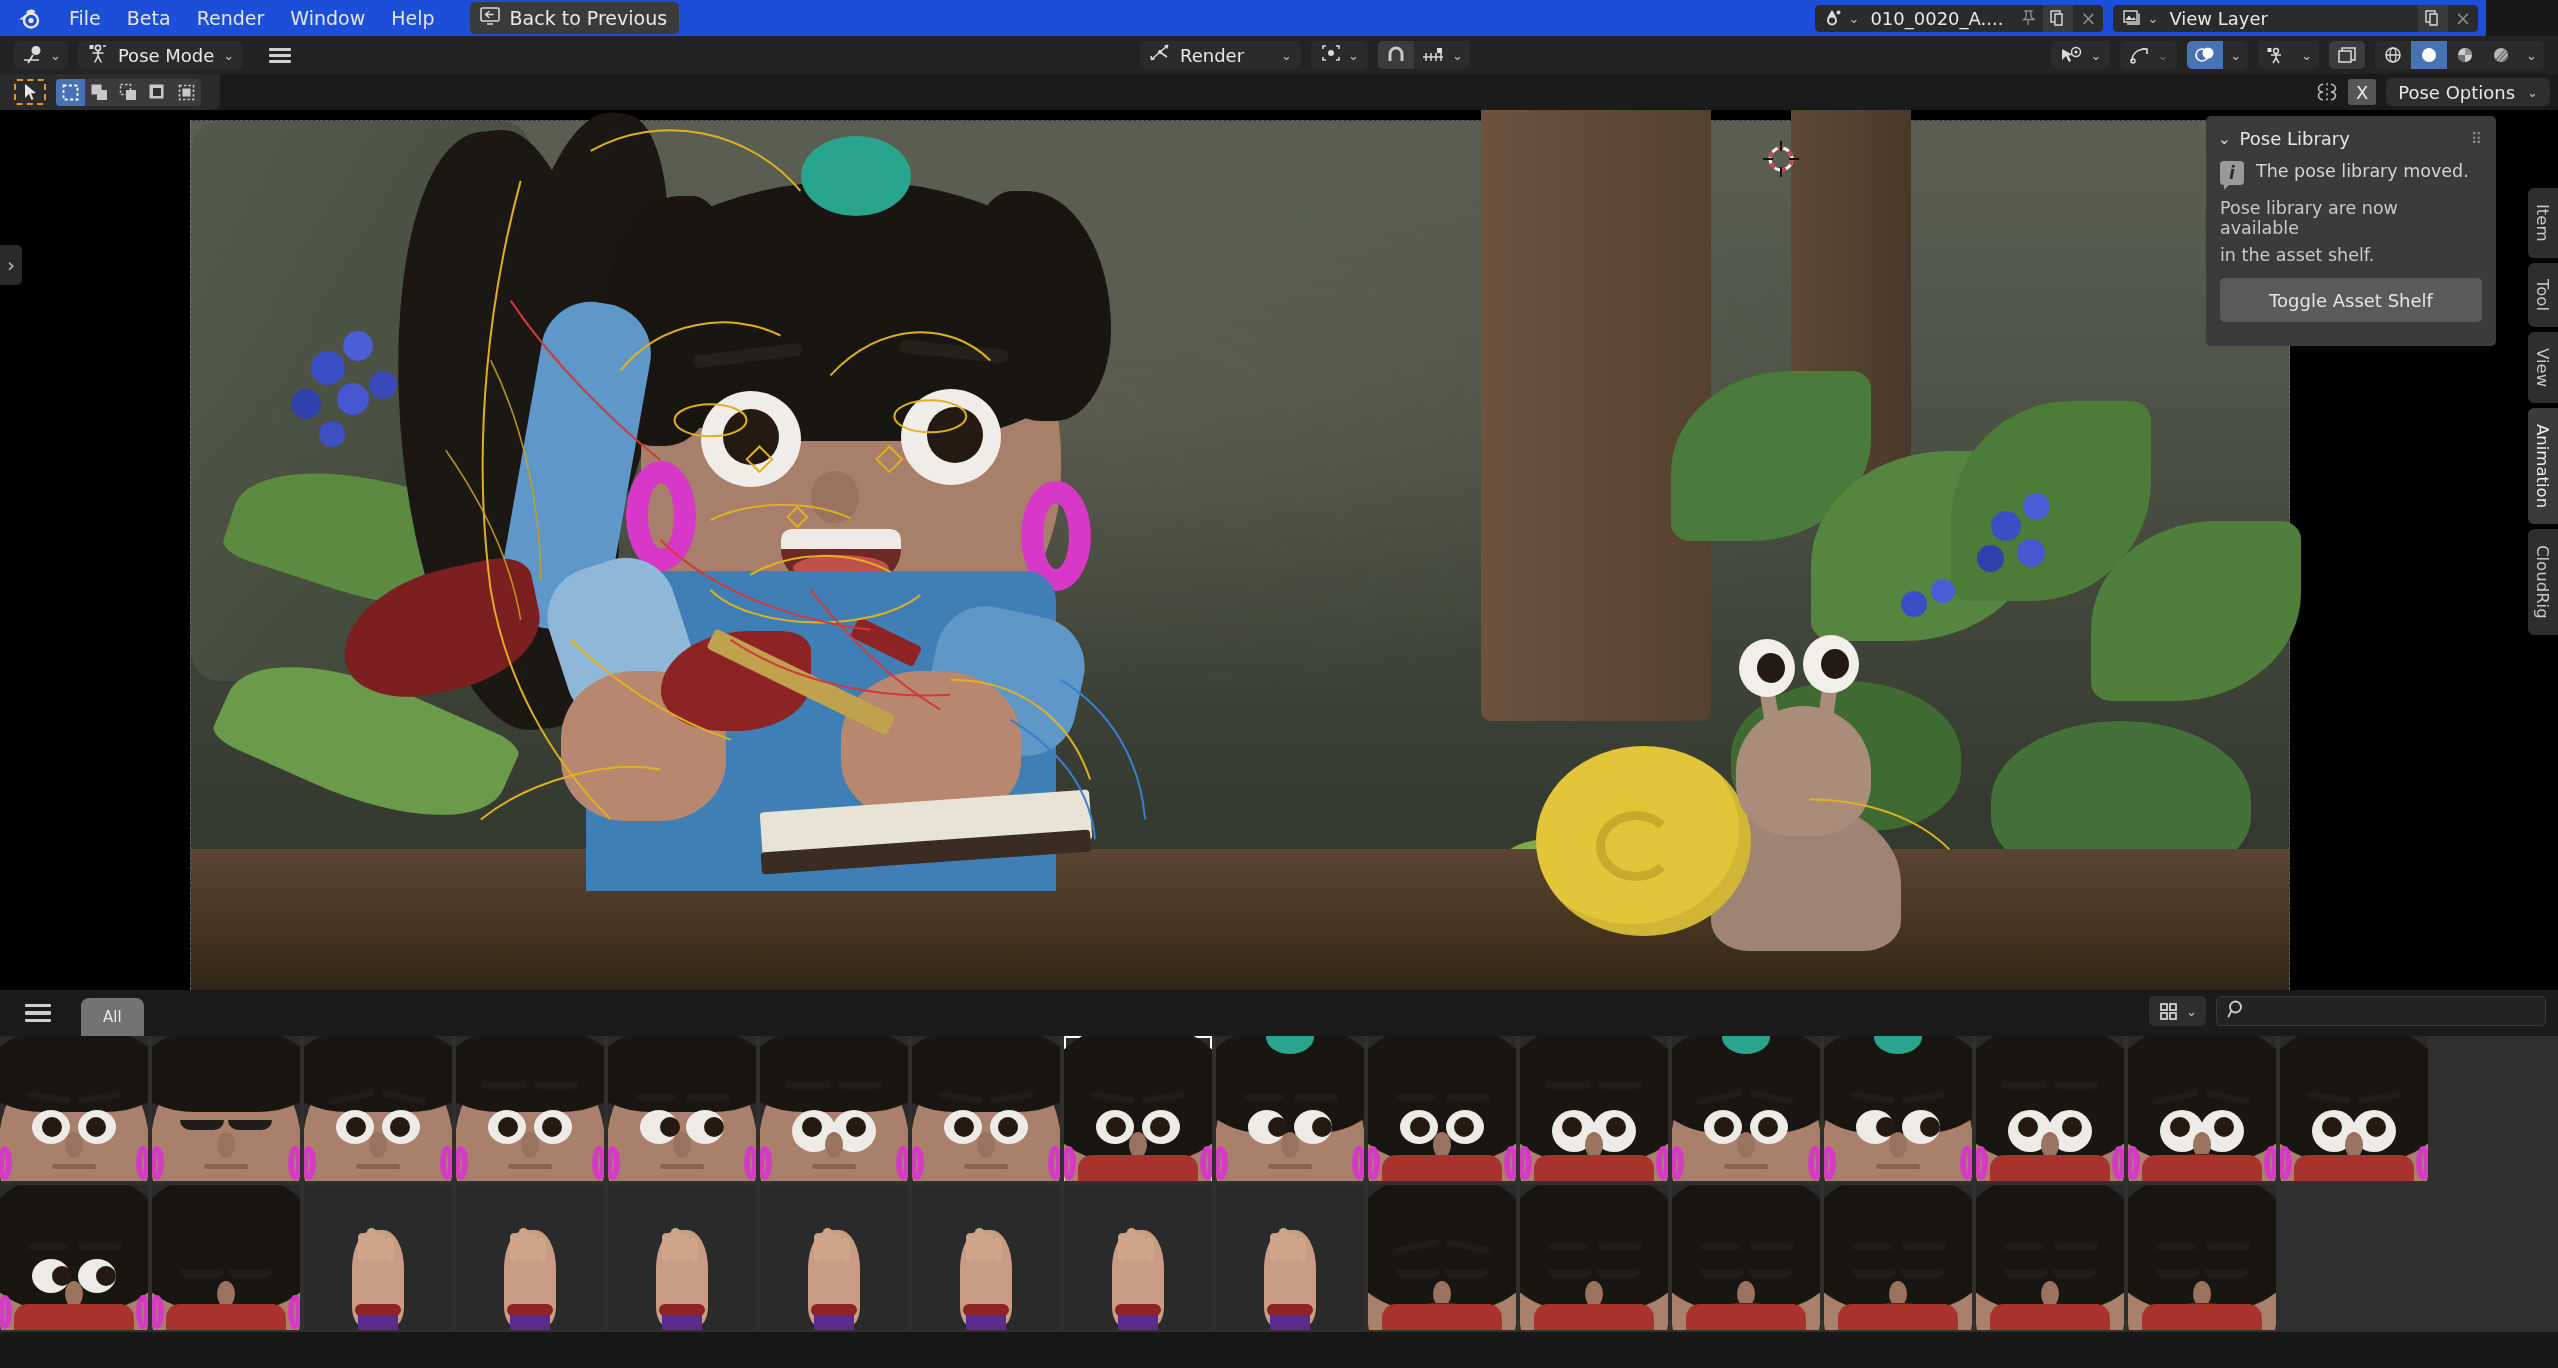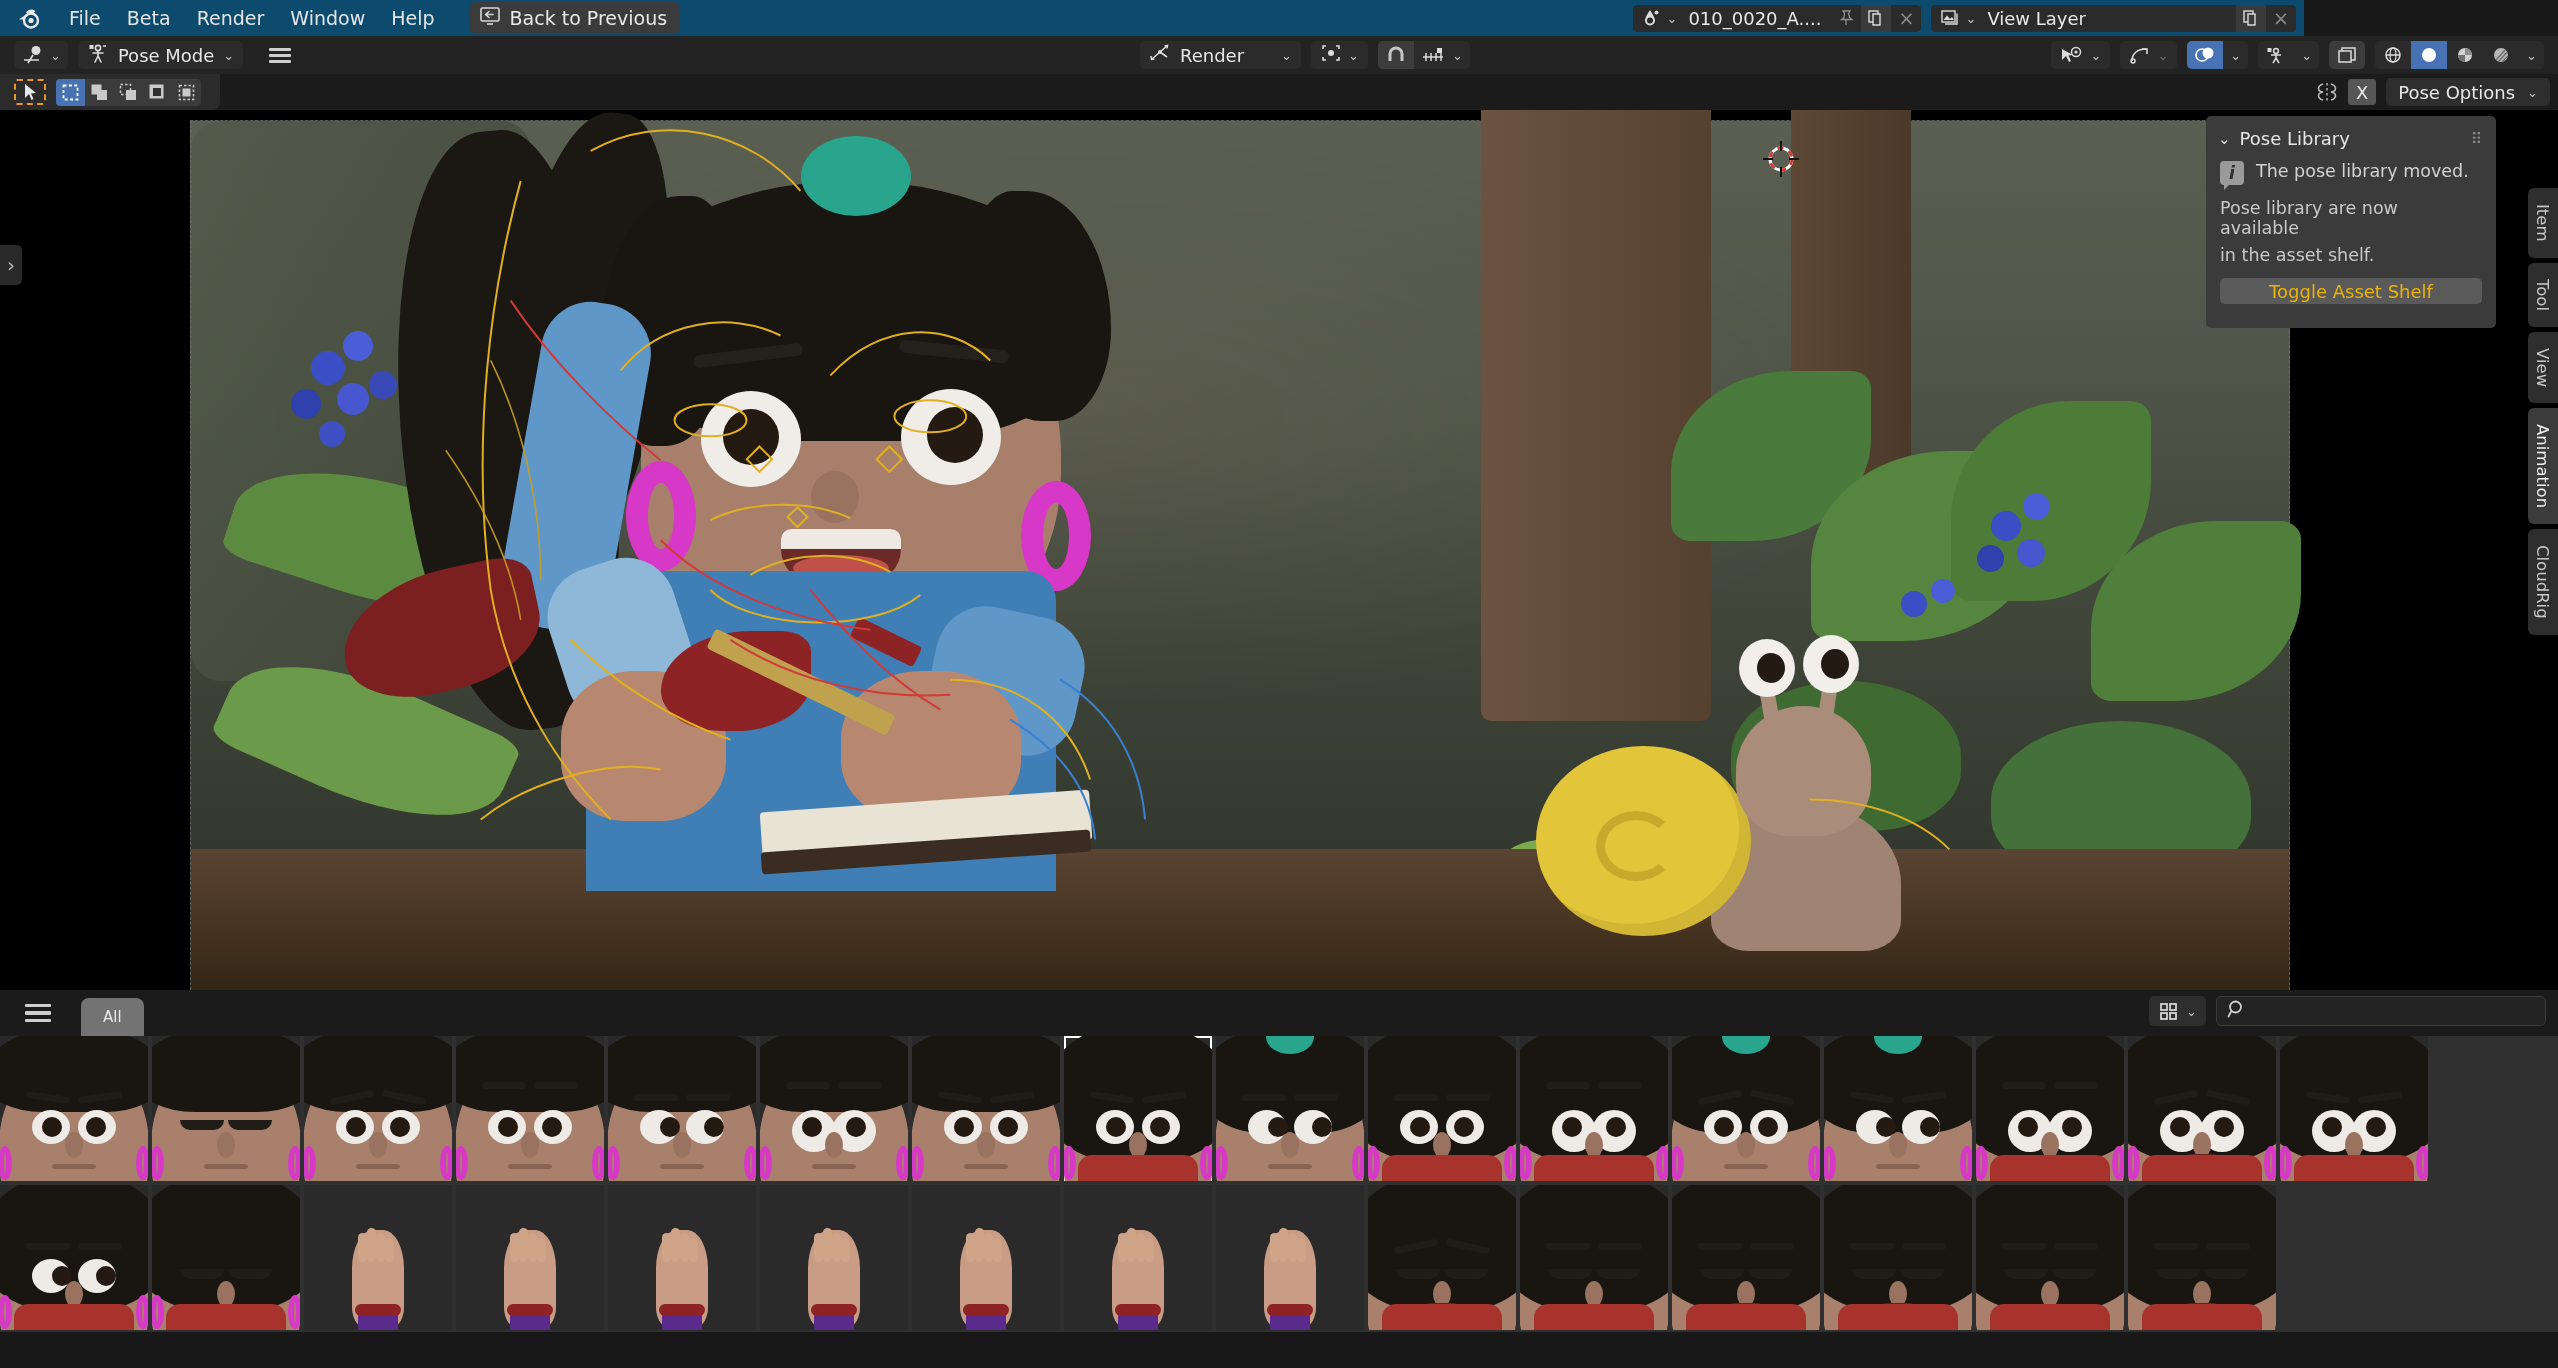--- a/index.html
+++ b/index.html
@@ -6,22 +6,22 @@
   html,body{
     width:2558px; height:1368px; overflow:hidden;
     background:#181818;
     font-family:"DejaVu Sans","Liberation Sans",sans-serif;
     -webkit-font-smoothing:antialiased;
   }
   .app{position:relative;width:2558px;height:1368px;background:#181818;}
 
   
   .topbar{
-    position:absolute;left:0;top:0;width:2304px;height:36px;
-    background:#0c4a6e;display:flex;align-items:center;text-align:center;
+    position:absolute;left:0;top:0;width:2486px;height:36px;
+    background:#1d4ed8;display:flex;align-items:center;text-align:center;
   }
   .blender-logo{
     width:30px;height:30px;margin-left:14px;margin-right:12px;
     display:flex;align-items:center;justify-content:center;
   }
   .menu-item{
     color:#e5e5e5;font-size:19px;padding:4px 13px;border-radius:4px;
     cursor:default;white-space:nowrap;
   }
   .back-prev{
@@ -168,22 +168,22 @@
   .sb-info{display:flex;align-items:flex-start;gap:12px;padding:4px 12px 6px 14px;}
   .info-ico{
     width:24px;height:24px;background:#9a9a9a;border-radius:4px;color:#2f2f2f;
     font-size:17px;font-weight:bold;display:flex;align-items:center;justify-content:center;
     font-style:italic;flex:none;position:relative;
   }
   .info-ico:after{content:"";position:absolute;left:4px;bottom:-5px;border-left:6px solid #9a9a9a;border-bottom:6px solid transparent;}
   .sb-txt{color:#d3d3d3;font-size:17.5px;line-height:1.25;}
   .sb-line{color:#c9c9c9;font-size:17.5px;padding:7px 14px 0 14px;}
   .sb-btn{
-    margin:13px 14px 8px 14px;background:#5a5a5a;border-radius:5px;height:26px;
-    display:flex;align-items:center;justify-content:center;color:#eab308;font-size:18px;
+    margin:13px 14px 8px 14px;background:#5a5a5a;border-radius:5px;height:44px;
+    display:flex;align-items:center;justify-content:center;color:#e5e5e5;font-size:18px;
   }
 
   
   .vtabs{position:absolute;right:0;top:78px;width:30px;display:flex;flex-direction:column;gap:5px;}
   .vtab{
     width:30px;background:#2e2e2e;border-radius:0 0 0 0;color:#c9c9c9;font-size:16.5px;
     writing-mode:vertical-rl;text-orientation:mixed;
     padding:16px 6px;border-top-left-radius:6px;border-bottom-left-radius:6px;
   }
   .vtab.active{background:#3b3b3b;color:#efefef;}

